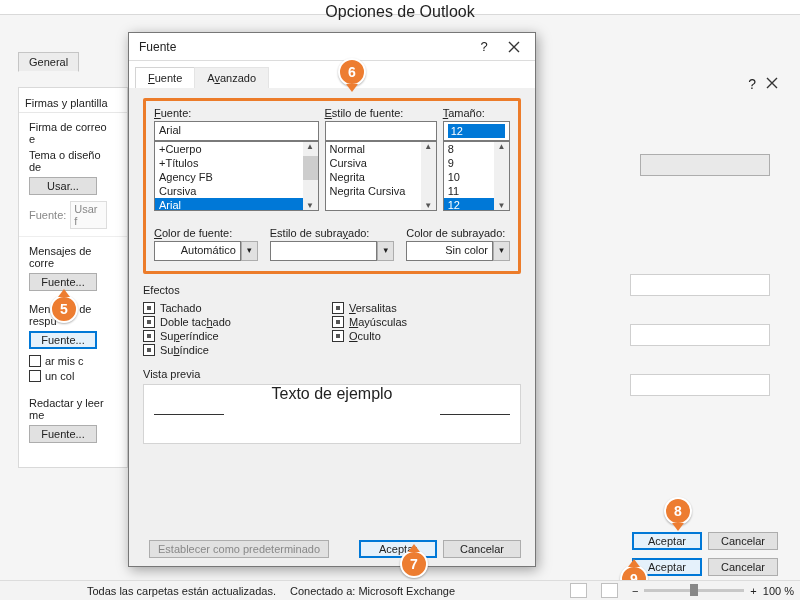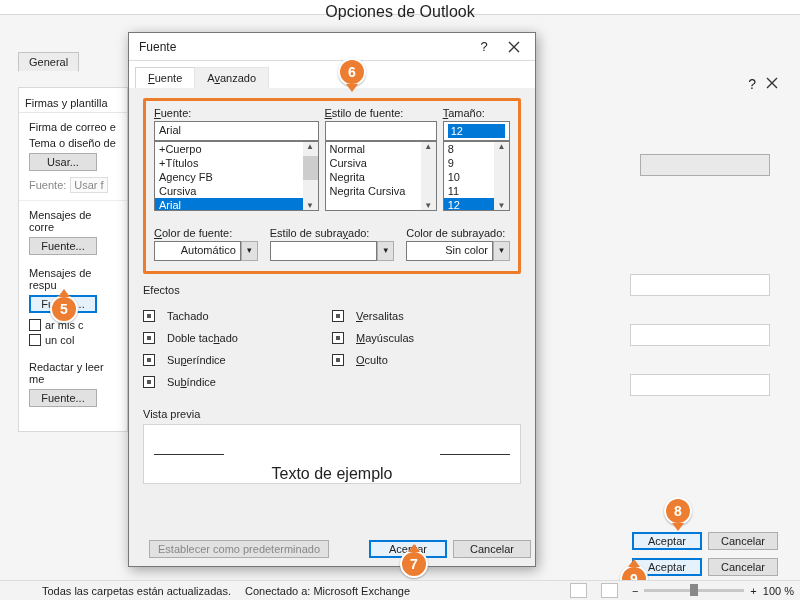--- a/index.html
+++ b/index.html
@@ -5,21 +5,21 @@
   *{box-sizing:border-box;margin:0;padding:0;font-family:"Segoe UI",Arial,sans-serif;font-size:11px;color:#222}
   body{background:#fff;width:800px;height:600px;overflow:hidden;position:relative}
   
   .outlook-bg{position:absolute;inset:0;background:#f5f5f5;}
   .outlook-title{height:15px;line-height:24px;text-align:center;background:#fff;border-bottom:1px solid #d9d9d9;font-size:16px}
   .outlook-body{position:absolute;top:24px;left:0;right:0;bottom:24px;}
   
   .general-tab{position:absolute;top:28px;left:18px;padding:3px 10px;border:1px solid #c5c5c5;background:#ececec;border-bottom-color:#f5f5f5;height:20px}
   .sig-panel{position:absolute;top:63px;left:18px;width:110px;background:#fff;border:1px solid #d9d9d9;padding:6px 0 20px 0}
   .sig-header{padding:3px 6px;border-bottom:1px solid #e7e7e7}
-  .grp{padding:8px 8px 4px 10px}
+  .grp{padding:8px 20px 4px 10px}
   .grp .lbl{display:block;margin-bottom:4px}
   .win-btn{display:inline-block;background:#e1e1e1;border:1px solid #adadad;padding:2px 8px;min-width:68px;text-align:center;cursor:default}
   .win-btn.primary{background:#e5f1fb;border:2px solid #0078d7;padding:1px 7px}
   .inline{display:flex;align-items:center;gap:4px;margin-bottom:3px}
   .chk{width:12px;height:12px;border:1px solid #333;background:#fff;display:inline-block;position:relative}
   
   .dlg{position:absolute;top:32px;left:128px;width:408px;height:535px;background:#f0f0f0;border:1px solid #777;box-shadow:2px 3px 12px rgba(0,0,0,.35)}
   .dlg-title{height:28px;display:flex;align-items:center;padding:0 6px 0 10px;background:#fff;border-bottom:1px solid #dcdcdc}
   .dlg-title .txt{flex:1;font-size:12px}
   .titlebtn{width:30px;height:22px;text-align:center;line-height:22px;font-size:13px}
@@ -40,29 +40,29 @@
   .listbox .item.sel{background:#0078d7;color:#fff}
   .scroll-y{position:absolute;top:0;right:0;bottom:0;width:15px;background:#f0f0f0;display:flex;flex-direction:column;align-items:center;justify-content:space-between}
   .scroll-y span{font-size:8px;color:#555}
   .scroll-y .thumb{background:#cdcdcd;width:100%;height:24px;position:absolute;top:14px}
   .combo{display:flex}
   .combo .cb{flex:1;border:1px solid #7a7a7a;background:#fff;padding:2px 4px;height:20px;text-align:right}
   .combo .arr{width:17px;height:20px;border:1px solid #adadad;background:#e1e1e1;text-align:center;line-height:16px;font-size:9px}
   .section-head{margin:10px 0 4px 0}
   .fx-row{display:flex}
   .fx-col{flex:1}
-  .fx-chk{display:flex;align-items:flex-end;gap:12px;margin:10px 0}
+  .fx-chk{display:flex;align-items:flex-end;gap:5px;margin:2px 0}
   .fx-box{width:12px;height:12px;border:1px solid #333;background:#fff;position:relative}
   .fx-box::after{content:"";position:absolute;inset:3px;background:#555}
-  .preview{border:1px solid #d4d4d4;background:#fff;height:60px;display:flex;align-items:flex-end;justify-content:center;margin-top:4px;position:relative}
+  .preview{border:1px solid #d4d4d4;background:#fff;height:60px;display:flex;align-items:flex-start;justify-content:center;margin-top:4px;position:relative}
   .preview::before,.preview::after{content:"";position:absolute;height:1px;background:#333;width:70px;top:50%}
   .preview::before{left:10px}
   .preview::after{right:10px}
   .preview span{font-size:16px;background:#fff;padding:0 16px}
-  .dlg-foot{position:absolute;bottom:8px;left:14px;right:4px;display:flex;align-items:center}
+  .dlg-foot{position:absolute;bottom:8px;left:14px;right:14px;display:flex;align-items:center}
   .dlg-foot .spacer{flex:1}
   .dlg-foot .win-btn{min-width:78px;margin-left:6px}
   
   .pair{position:absolute;display:flex;gap:6px}
   .pair .win-btn{min-width:70px}
   
   .badge{position:absolute;width:28px;height:28px;border-radius:50%;background:#ed7d31;color:#fff;font-weight:600;font-size:14px;display:flex;align-items:center;justify-content:center;border:2px solid #fff;box-shadow:0 1px 2px rgba(0,0,0,.3)}
   .badge.top::before{content:"";position:absolute;top:-8px;left:50%;transform:translateX(-50%);border-left:6px solid transparent;border-right:6px solid transparent;border-bottom:8px solid #ed7d31}
   .badge.bot::before{content:"";position:absolute;bottom:-8px;left:50%;transform:translateX(-50%);border-left:6px solid transparent;border-right:6px solid transparent;border-top:8px solid #ed7d31}
   
@@ -292,21 +292,21 @@
   <span class="win-btn">Cancelar</span>
 </div>
 
 <div class="badge top" style="top:295px;left:50px">5</div>
 <div class="badge bot" style="top:58px;left:338px">6</div>
 <div class="badge top" style="top:550px;left:400px">7</div>
 <div class="badge bot" style="top:497px;left:664px">8</div>
 <div class="badge top" style="top:565px;left:620px">9</div>
 
 <div class="status">
-  <span style="margin-left:36px">Todas las carpetas están actualizadas.</span>
+  <span style="margin-left:81px">Todas las carpetas están actualizadas.</span>
   <span>Conectado a: Microsoft Exchange</span>
   <span class="sp"></span>
   <span class="mini-ico"></span>
   <span class="mini-ico"></span>
   <div class="zoom">
     <span>−</span>
     <div class="track"></div>
     <span>+</span>
     <span>100 %</span>
   </div>

